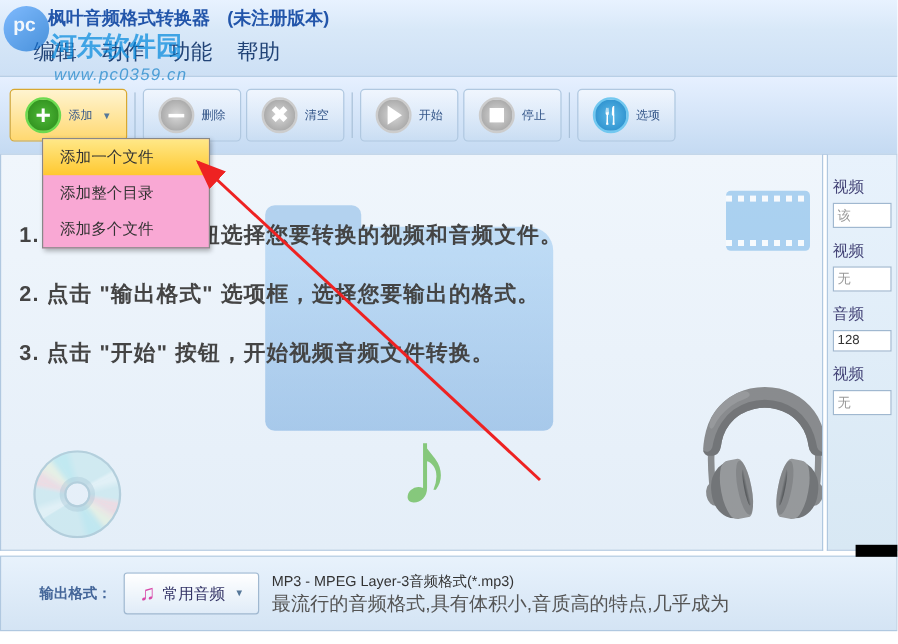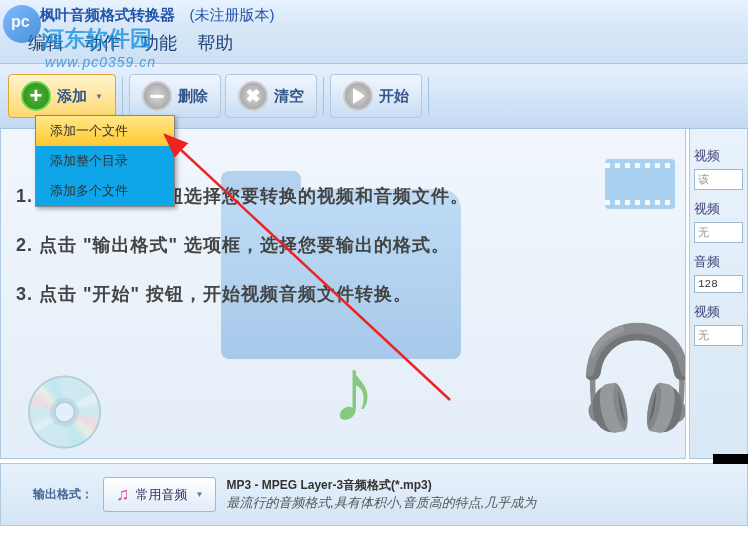--- a/index.html
+++ b/index.html
@@ -6,46 +6,46 @@
     body { width: 748px; height: 537px; overflow: hidden; background: #fff; position: relative; }
     
     .watermark-logo { position: absolute; top: 5px; left: 3px; z-index: 100; opacity: 0.65; }
     .watermark-logo .logo-circle { width: 38px; height: 38px; border-radius: 50%; background: linear-gradient(135deg, #4a9eff, #0066cc); display: inline-block; vertical-align: middle; position: relative; }
     .watermark-logo .logo-circle::after { content: "pc"; color: #fff; font-size: 16px; font-weight: bold; position: absolute; top: 8px; left: 8px; }
     .watermark-text { position: absolute; top: 24px; left: 42px; color: #0088dd; font-size: 22px; font-weight: bold; opacity: 0.7; }
     .watermark-url { position: absolute; top: 54px; left: 45px; color: #2288cc; font-size: 14px; opacity: 0.75; letter-spacing: 1px; font-style: italic; }
     
     .title-bar { padding: 6px 10px 0 40px; background: linear-gradient(to bottom, #e8f2ff, #d8e8f8); }
     .title-text { color: #2255aa; font-size: 15px; font-weight: bold; }
-    .title-unreg { color: #2255aa; font-size: 15px; font-weight: normal; margin-left: 10px; }
+    .title-unreg { color: #2255aa; font-size: 15px; font-weight: bold; margin-left: 10px; }
     
     .menu-bar { padding: 4px 10px 6px 20px; background: linear-gradient(to bottom, #d8e8f8, #cde0f5); }
     .menu-item { display: inline-block; color: #224477; font-size: 18px; padding: 2px 8px; cursor: pointer; }
     
     .toolbar { background: linear-gradient(to bottom, #e6f0ff, #c4daf2); padding: 10px 8px; border-top: 1px solid #a8c4e0; border-bottom: 1px solid #a8c4e0; display: flex; gap: 4px; align-items: center; }
     .tool-btn { display: flex; align-items: center; gap: 6px; padding: 6px 12px; background: linear-gradient(to bottom, rgba(255,255,255,0.5), rgba(200,220,240,0.3)); border: 1px solid #b0c8e0; border-radius: 4px; cursor: pointer; height: 44px; }
     .tool-btn.add-btn { background: linear-gradient(to bottom, #fff4d0, #ffd870); border-color: #d8a830; }
     .tool-btn .icon-wrap { width: 30px; height: 30px; border-radius: 50%; display: flex; align-items: center; justify-content: center; }
-    .tool-label { color: #335588; font-size: 15px; font-weight: bold; }
+    .tool-label { color: #335588; font-size: 10px; font-weight: normal; }
     .tool-sep { width: 1px; height: 38px; background: #a8c0d8; margin: 0 2px; }
     .dropdown-arrow { font-size: 8px; color: #557799; margin-left: 2px; }
     
     .add-icon { background: radial-gradient(#4eb838, #2a8818); color: white; font-size: 22px; font-weight: bold; border: 2px solid #6cda50; }
     .delete-icon { background: radial-gradient(#d8d8d8, #999); color: white; font-size: 26px; font-weight: bold; border: 2px solid #ccc; }
     .clear-icon { background: radial-gradient(#d8d8d8, #999); color: white; font-size: 18px; font-weight: bold; border: 2px solid #ccc; }
     .start-icon { background: radial-gradient(#d8d8d8, #999); border: 2px solid #ccc; }
     .start-icon::after { content: ""; border-left: 12px solid white; border-top: 8px solid transparent; border-bottom: 8px solid transparent; margin-left: 3px; }
     .stop-icon { background: radial-gradient(#d8d8d8, #999); border: 2px solid #ccc; }
     .stop-icon::after { content: ""; width: 12px; height: 12px; background: white; }
     .pause-icon { background: radial-gradient(#d8d8d8, #999); border: 2px solid #ccc; display: flex; gap: 3px; justify-content: center; }
     .pause-icon::before, .pause-icon::after { content: ""; width: 4px; height: 14px; background: white; }
     .options-icon { background: radial-gradient(#5bb8e8, #2288c8); border: 2px solid #72c8f0; }
     .options-icon::after { content: "🍴"; font-size: 14px; filter: brightness(2); }
     
-    .dropdown-menu { position: absolute; top: 115px; left: 35px; background: #0ea5e9; border: 1px solid #888; box-shadow: 2px 2px 4px rgba(0,0,0,0.3); z-index: 50; min-width: 140px; }
+    .dropdown-menu { position: absolute; top: 115px; left: 35px; background: #f9a8d4; border: 1px solid #888; box-shadow: 2px 2px 4px rgba(0,0,0,0.3); z-index: 50; min-width: 140px; }
     .dropdown-item { padding: 6px 14px; font-size: 13px; color: #333; cursor: pointer; }
     .dropdown-item.selected { background: linear-gradient(to bottom, #ffe888, #ffc830); }
     
     .main-area { display: flex; height: 330px; }
     .content-panel { flex: 1; background: linear-gradient(to bottom, #f0f6fc, #e4eef8); border: 1px solid #b0c8e0; border-top: none; margin-right: 3px; position: relative; padding: 30px 15px; overflow: hidden; }
     
     .bg-folder { position: absolute; top: 60px; left: 220px; width: 250px; height: 200px; opacity: 0.45; }
     .bg-folder-body { width: 240px; height: 170px; background: linear-gradient(to bottom, #88c0f0, #5898d8); border-radius: 8px 20px 8px 8px; position: relative; }
     .bg-folder-body::before { content: ""; position: absolute; top: -18px; left: 0; width: 80px; height: 22px; background: #6ca8e0; border-radius: 8px 8px 0 0; }
     .bg-note { position: absolute; top: 210px; left: 330px; font-size: 90px; color: #5eb848; opacity: 0.7; }
@@ -55,29 +55,29 @@
     .bg-headphone { position: absolute; top: 190px; right: -15px; font-size: 100px; color: #445566; opacity: 0.7; }
     .bg-cd { position: absolute; bottom: 5px; left: 20px; font-size: 70px; color: #66a8cc; opacity: 0.5; }
     
     .instruction { font-size: 18px; color: #444; font-weight: bold; margin: 25px 0; letter-spacing: 1px; position: relative; z-index: 5; }
     
     .arrow-svg { position: absolute; top: 0; left: 0; z-index: 60; pointer-events: none; }
     
     .side-panel { width: 59px; background: linear-gradient(to bottom, #e8f2fc, #d8e8f4); border: 1px solid #b0c8e0; border-top: none; padding: 8px 4px; font-size: 13px; color: #447; }
     .side-label { margin-top: 10px; margin-bottom: 4px; }
     .side-field { background: #fff; border: 1px solid #a0b8d0; padding: 2px 3px; font-size: 11px; color: #999; margin-bottom: 2px; }
-    .side-field.val { color: #333; font-family: Liberation Mono, monospace; }
+    .side-field.val { color: #333; }
     
     .bottom-panel { background: linear-gradient(to bottom, #e8f2fc, #d4e4f4); border: 1px solid #b0c8e0; padding: 14px 12px; display: flex; align-items: center; gap: 10px; height: 63px; margin-top: 4px; }
     .output-label { color: #446699; font-size: 12px; font-weight: bold; margin-left: 20px; }
     .format-select { display: flex; align-items: center; gap: 6px; background: linear-gradient(to bottom, #fff, #e0ecf8); border: 1px solid #a0b8d0; padding: 6px 12px; border-radius: 3px; font-size: 13px; color: #336; cursor: pointer; }
     .note-icon { font-size: 18px; color: #d848a8; }
     .format-info { flex: 1; }
-    .format-title { font-size: 12px; font-weight: bold; color: #333; }
-    .format-desc { font-size: 13px; color: #555; font-style: italic; }
+    .format-title { font-size: 12px; font-weight: normal; color: #333; }
+    .format-desc { font-size: 16px; color: #555; }
     
     .black-strip { position: absolute; right: 0; top: 454px; width: 35px; height: 10px; background: #000; }
   </style>
 </head>
 <body>
 
 <div class="watermark-logo">
   <span class="logo-circle"></span>
 </div>
 <div class="watermark-text">河东软件园</div>
@@ -108,21 +108,29 @@
   </div>
   <div class="tool-btn">
     <span class="icon-wrap clear-icon">✖</span>
     <span class="tool-label">清空</span>
   </div>
   <div class="tool-sep"></div>
   <div class="tool-btn">
     <span class="icon-wrap start-icon"></span>
     <span class="tool-label">开始</span>
   </div>
+  <div class="tool-btn">
+    <span class="icon-wrap stop-icon"></span>
+    <span class="tool-label">停止</span>
+  </div>
   <div class="tool-sep"></div>
+  <div class="tool-btn">
+    <span class="icon-wrap options-icon"></span>
+    <span class="tool-label">选项</span>
+  </div>
 </div>
 
 <div class="dropdown-menu">
   <div class="dropdown-item selected">添加一个文件</div>
   <div class="dropdown-item">添加整个目录</div>
   <div class="dropdown-item">添加多个文件</div>
 </div>
 
 <div class="main-area">
   <div class="content-panel">

